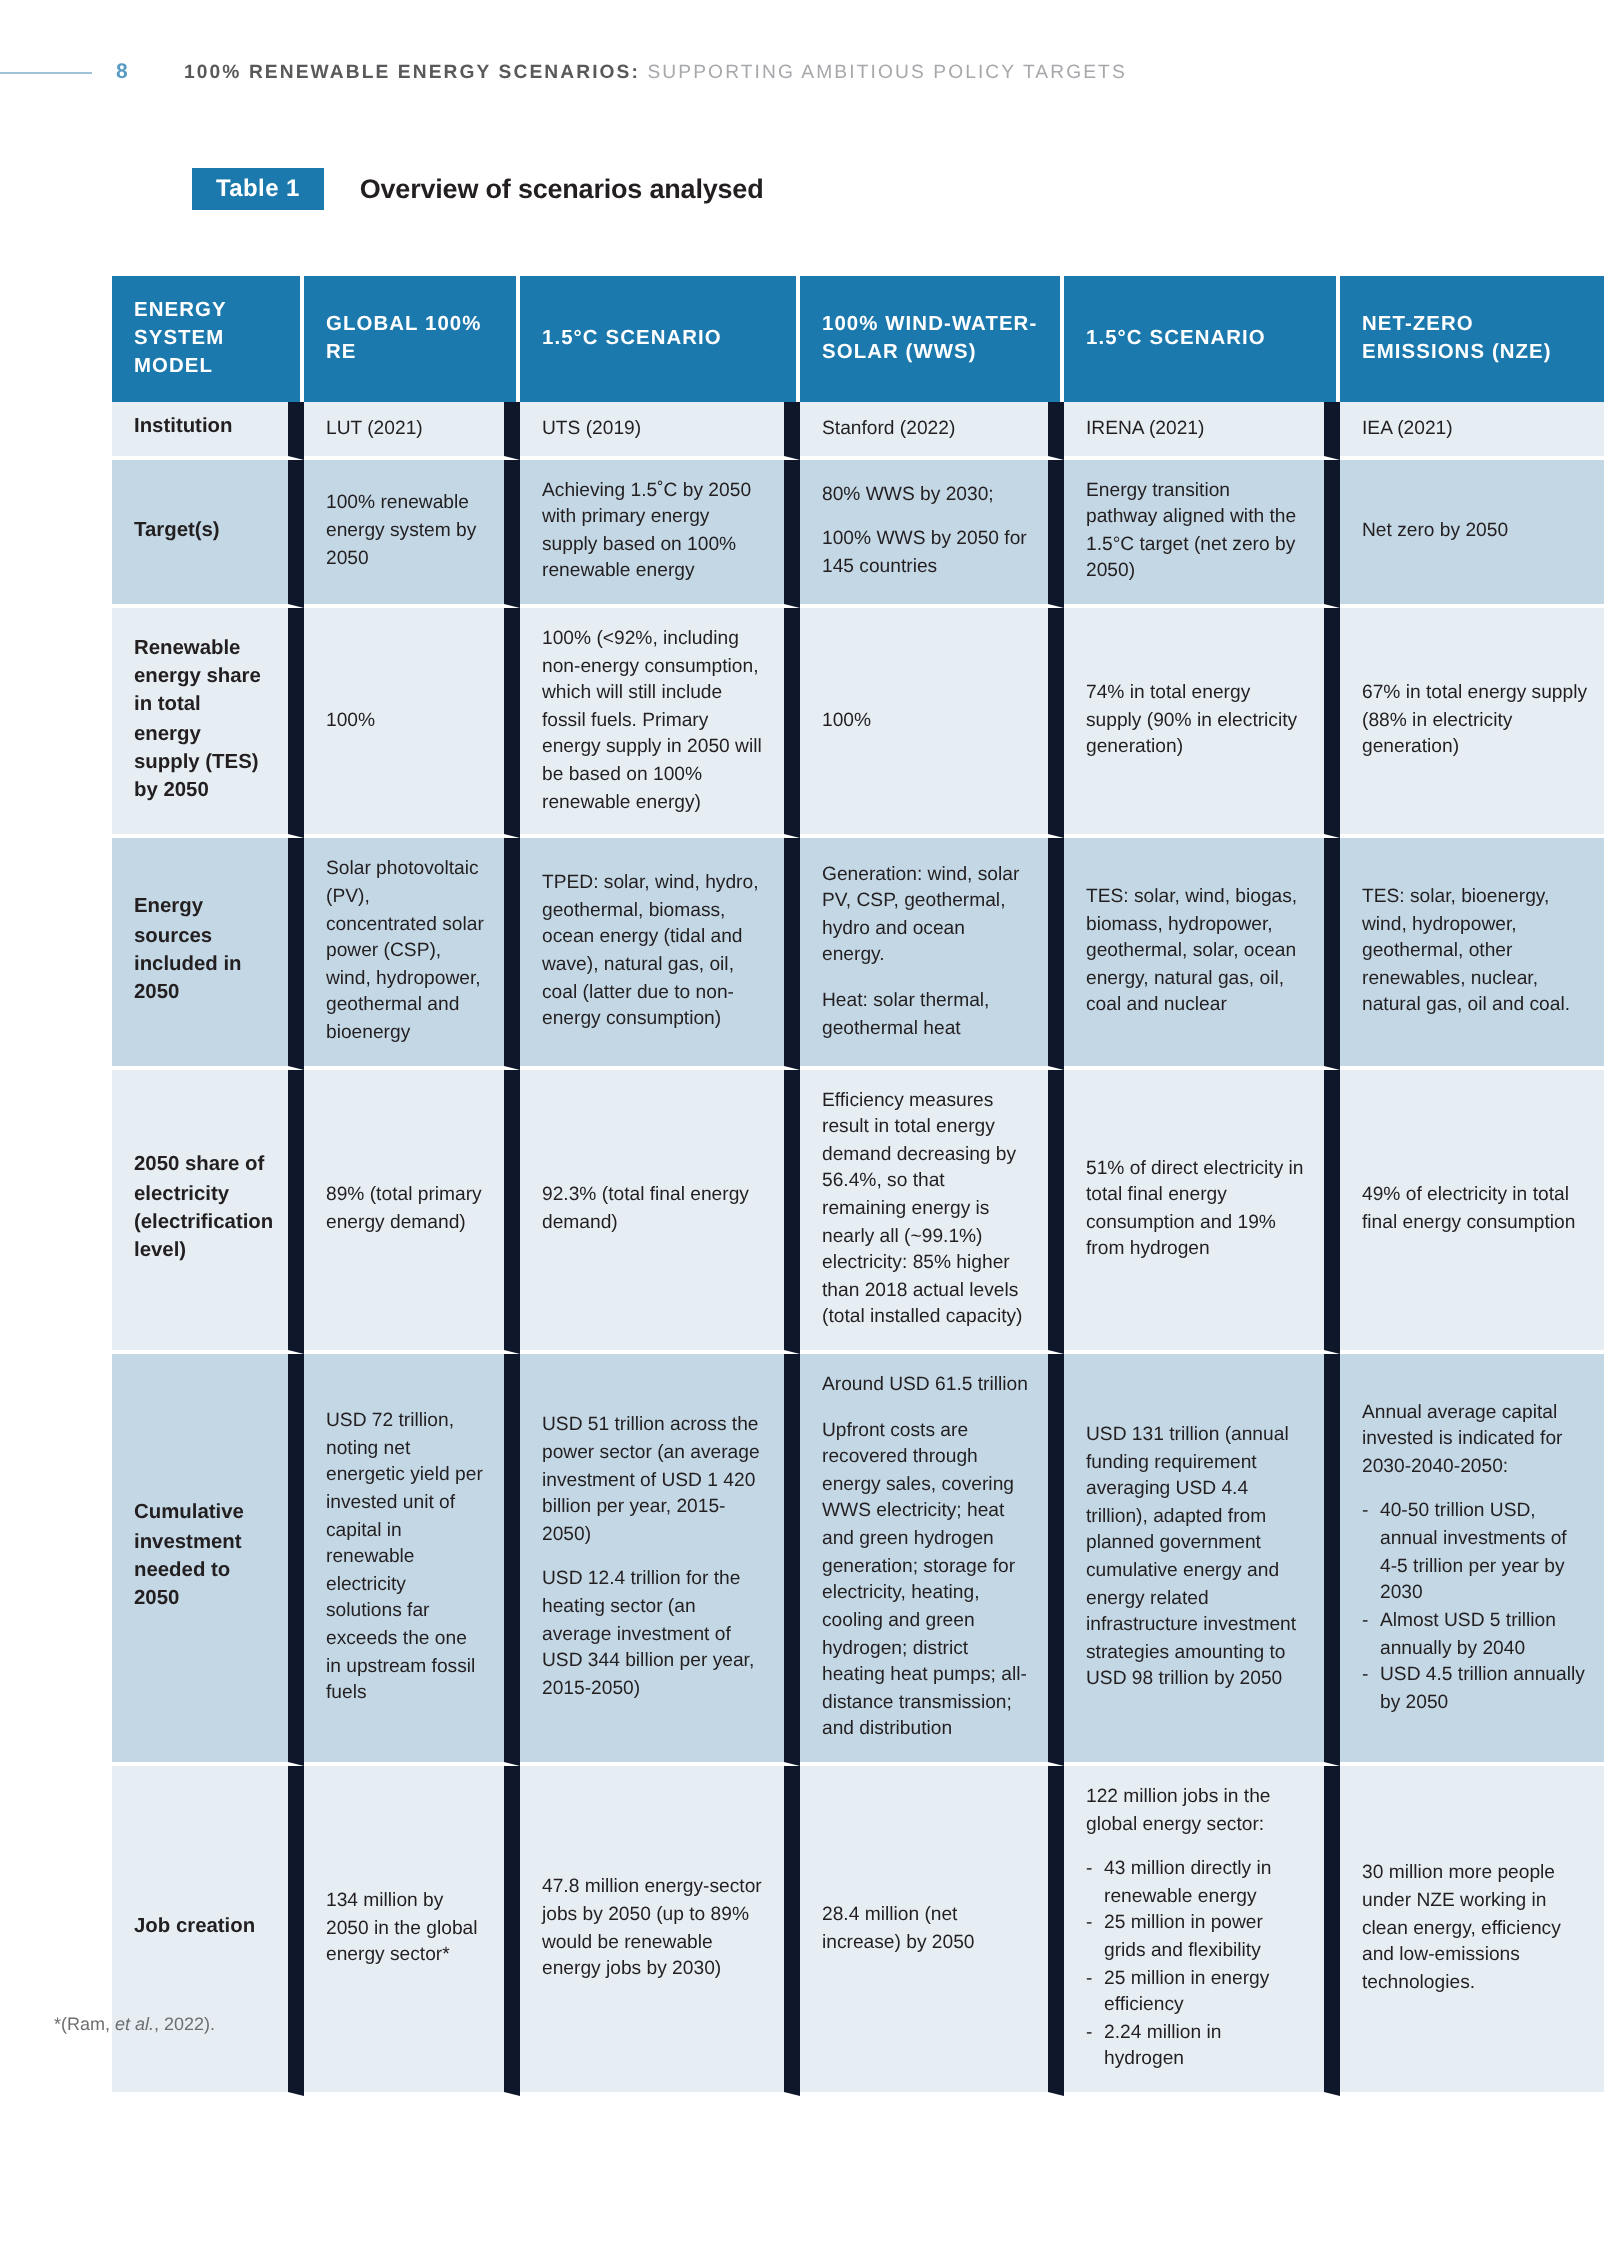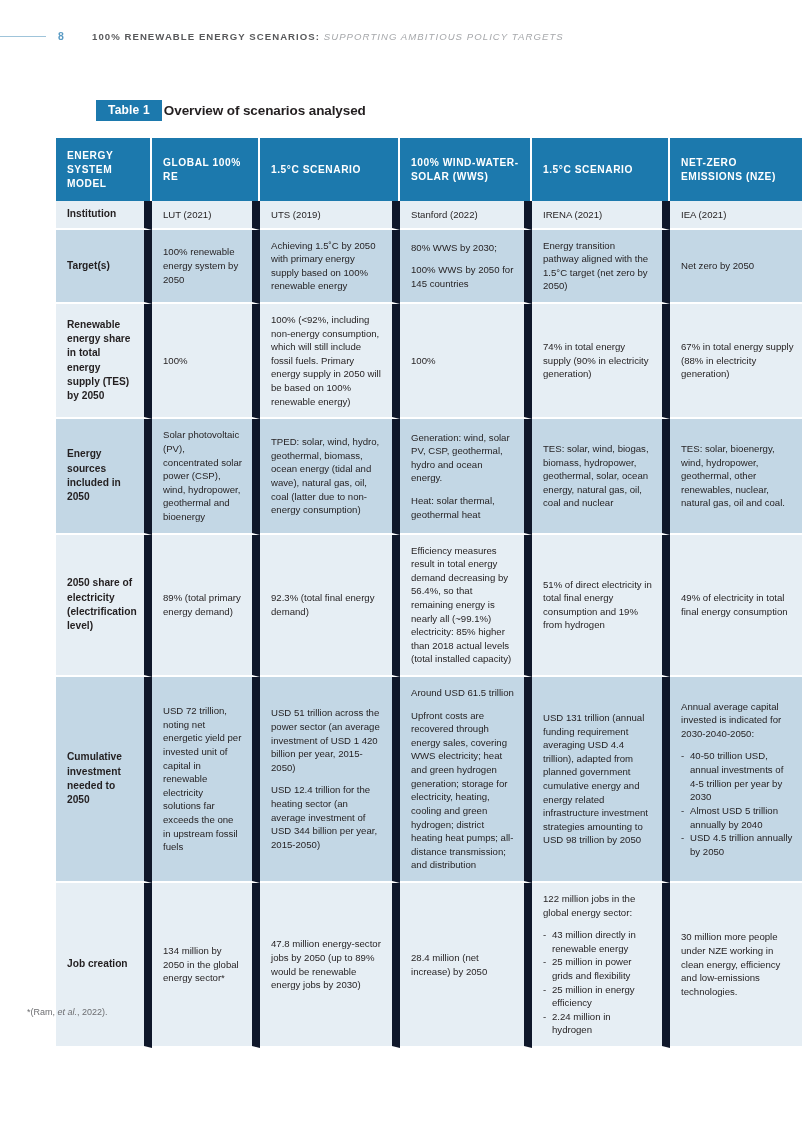--- a/index.html
+++ b/index.html
@@ -42,30 +42,29 @@
     white-space: nowrap;
     margin-left: 8px;
   }
   .runhead-title .strong {
     font-weight: 700;
     color: #58595b;
   }
   .runhead-title .light {
     font-weight: 400;
     color: #a6a8ab;
-    font-style: italic;
   }
 
   
   .caption-row {
     position: absolute;
-    top: 100px; left: 96px;
+    top: 84px; left: 96px;
     display: flex;
     align-items: center;
-    gap: 2px;
+    gap: 18px;
   }
   .table-tag {
     background: #1c79ad;
     color: #ffffff;
     font-weight: 700;
     font-size: 12px;
     letter-spacing: .2px;
     padding: 4px 12px 5px 12px;
     line-height: 1;
   }

